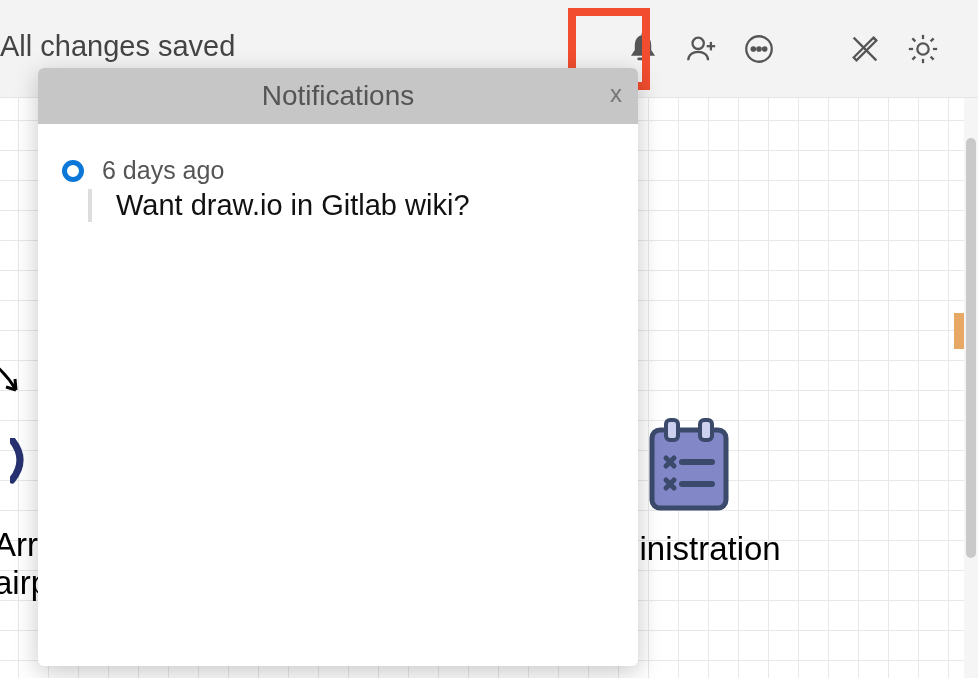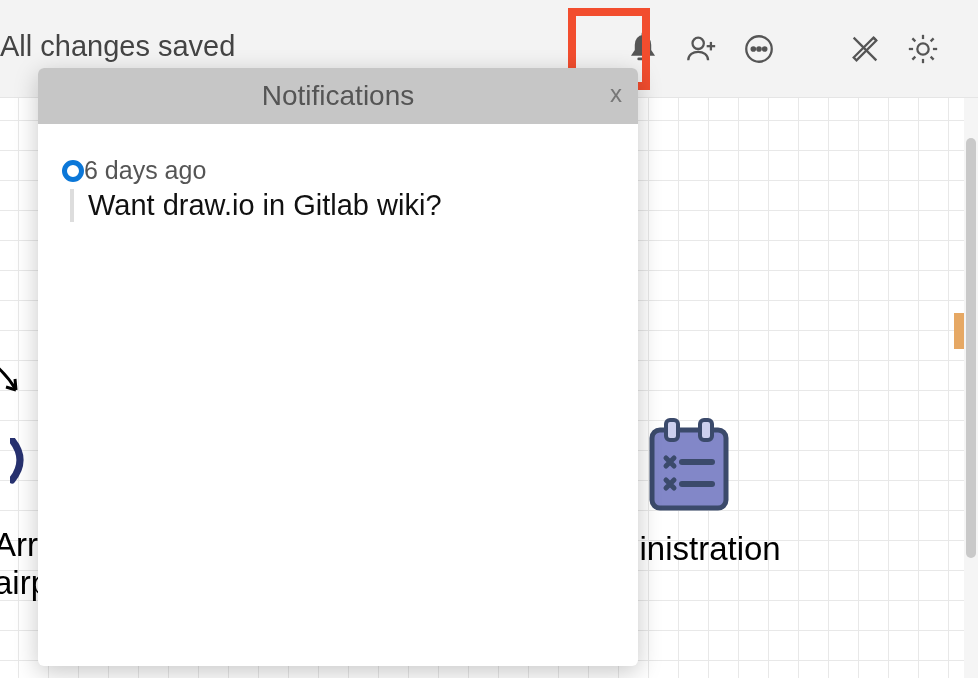--- a/index.html
+++ b/index.html
@@ -51,25 +51,25 @@
     box-shadow: 0 6px 24px rgba(0,0,0,0.22);
     display: flex; flex-direction: column;
     overflow: hidden;
   }
   .popover-header {
     height: 56px; background: #c6c6c6; display: flex; align-items: center; justify-content: center;
     position: relative; color: #555; font-size: 28px; font-weight: 400;
   }
   .popover-close { position: absolute; right: 16px; top: 12px; font-size: 24px; color: #777; cursor: pointer; font-family: Arial, sans-serif; }
   .popover-body { flex: 1; padding: 32px 24px; }
-  .notif-item { display: flex; }
+  .notif-item { display: flex; gap: 18px; }
   .notif-dot { width: 22px; height: 22px; border: 5px solid #0b77d8; border-radius: 50%; margin-top: 4px; flex-shrink: 0; }
   .notif-content { display: flex; flex-direction: column; gap: 4px; }
   .notif-time { font-size: 25px; color: #555; }
-  .notif-title { font-size: 29px; color: #111; border-left: 4px solid #ddd; padding-left: 14px; margin-left: -14px; }
+  .notif-title { font-size: 29px; color: #111; border-left: 4px solid #ddd; padding-left: 24px; margin-left: -14px; }
 </style>
 </head>
 <body>
 
 <div class="canvas">
 
   <svg class="arrow-svg arrow1" width="40" height="40">
     <path d="M 0 6 Q 14 18 22 32" stroke="#000" stroke-width="3" fill="none"></path>
     <path d="M 22 32 l -10 -3 m 10 3 l -1 -11" stroke="#000" stroke-width="3" fill="none"></path>
   </svg>

